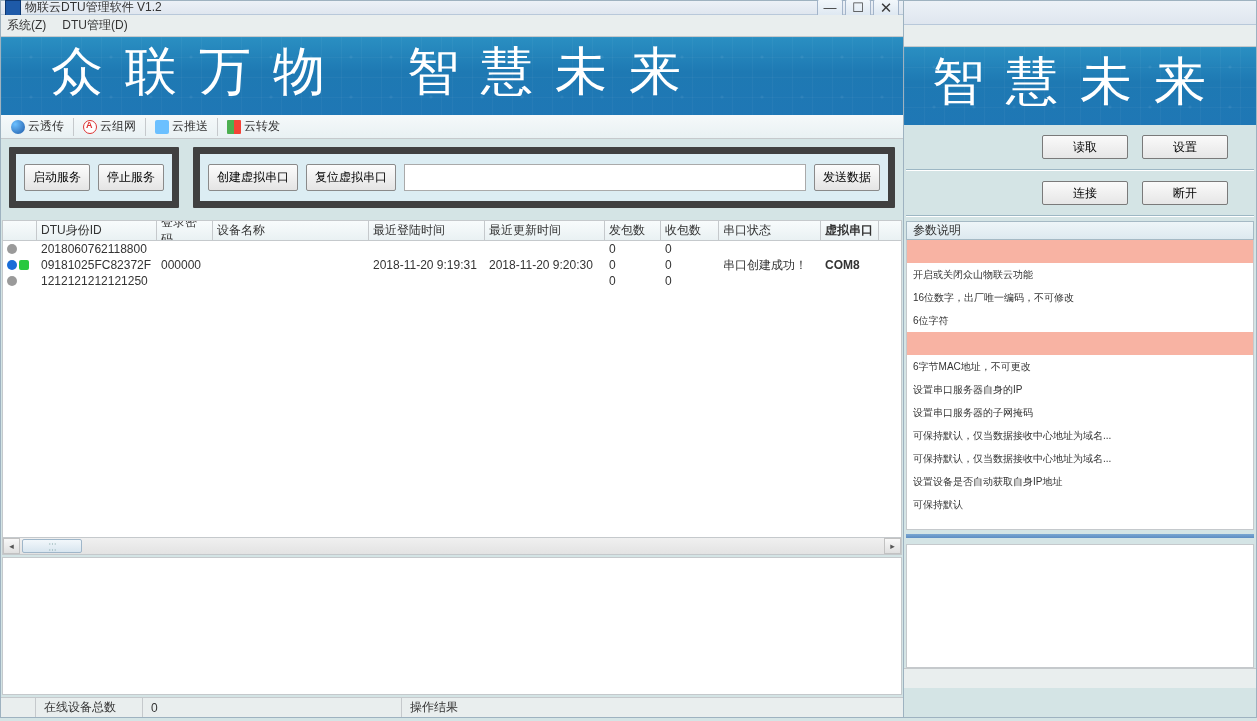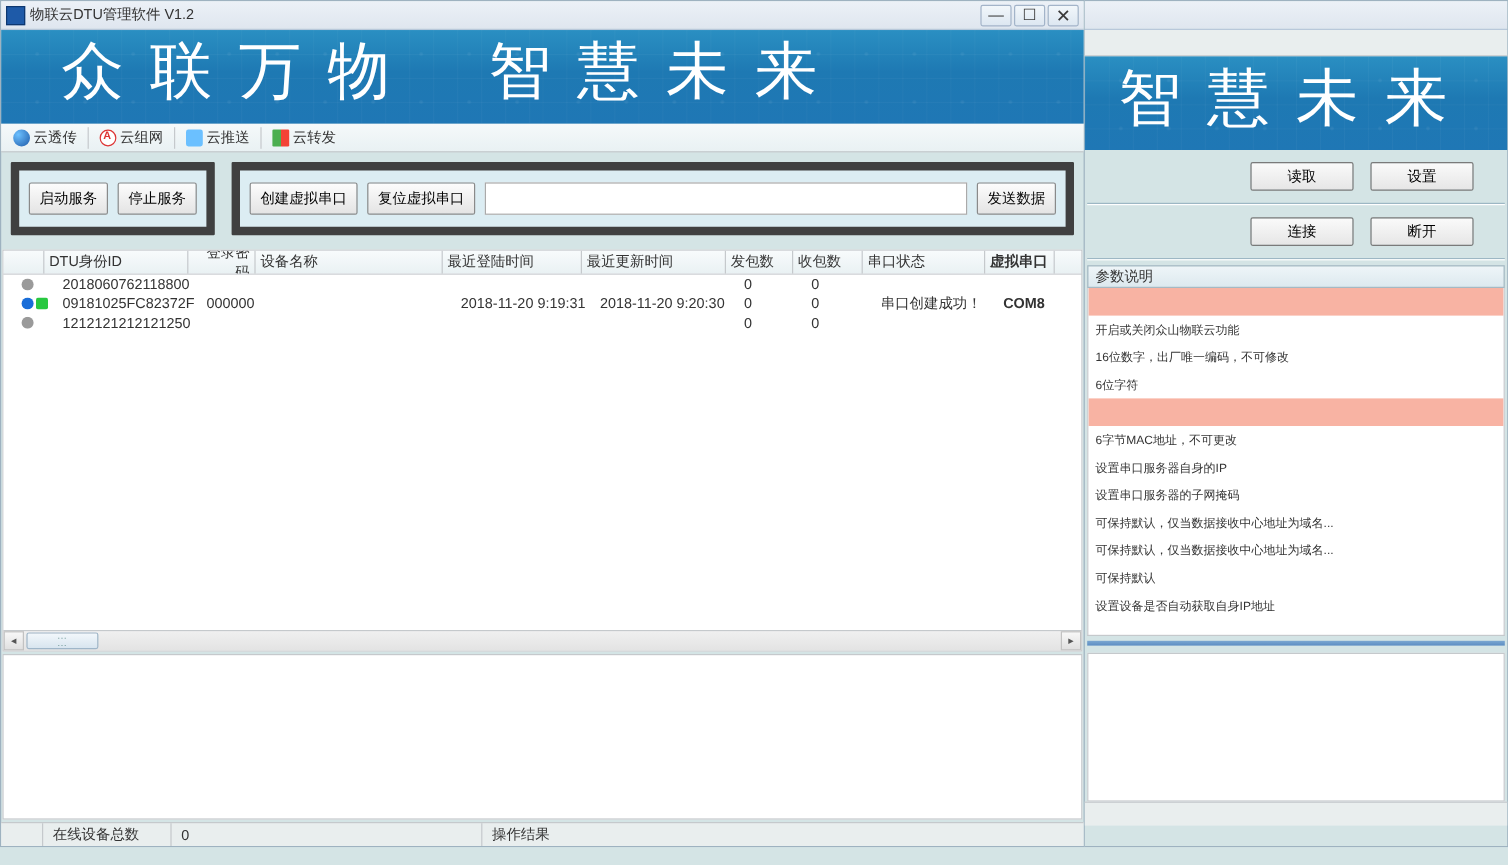--- a/index.html
+++ b/index.html
@@ -3,21 +3,21 @@
   <meta charset="utf-8">
   <style>
     * { box-sizing: border-box; margin: 0; padding: 0; font-family: "Microsoft YaHei", SimSun, Arial, sans-serif; font-size: 12px; }
     body { background: #d4e4e5; display: flex; color: #333; }
 
     .left-app { width: 904px; display: flex; flex-direction: column; border: 1px solid #9eb2c0; }
     .right-app { width: 353px; display: flex; flex-direction: column; border: 1px solid #9eb2c0; border-left: none; }
 
     
     .titlebar {
-      height: 24px; background: linear-gradient(#ecf1f7, #dfe6ef);
+      height: 14px; background: linear-gradient(#ecf1f7, #dfe6ef);
       border-bottom: 1px solid #b8c8da; display: flex; align-items: center;
       padding: 0 4px; gap: 4px;
     }
     .titlebar .icon-box { width: 16px; height: 16px; background: #1e5aa8; border: 1px solid #0d3770; }
     .titlebar .title-text { flex: 1; color: #333; }
     .win-btns { display: flex; gap: 2px; }
     .win-btn { width: 26px; height: 18px; border: 1px solid #a3b4c9; background: linear-gradient(#f2f7fb, #dde7f1);
                display: flex; align-items: center; justify-content: center; border-radius: 2px; font-size: 13px; color: #3a3a3a; cursor: pointer;}
     .win-btn.close { font-size: 15px; }
 
@@ -86,28 +86,28 @@
       padding: 4px 8px; min-width: 64px; cursor: pointer; border-radius: 2px;
       color: #000;
     }
     .input-wide { flex: 1; border: 1px solid #aaa; background: #fff; height: 100%; }
     .flex1 { flex: 1; }
 
     
     .table-wrap { border: 1px solid #c5c9cc; margin: 4px 1px 0; background: #fff; }
     .thead {
       display: flex; background: linear-gradient(#f8fbfc, #e9f1f3);
-      border-bottom: 1px solid #c5c9cc; height: 20px; align-items: center; text-align: right;
+      border-bottom: 1px solid #c5c9cc; height: 20px; align-items: center;
     }
     .th {
       border-right: 1px solid #c5c9cc; padding: 2px 4px; height: 100%;
       display: flex; align-items: center; overflow: hidden;
     }
     .tbody { height: 296px; background: #fff; }
-    .tr { display: flex; height: 16px; align-items: center; justify-content: center; }
+    .tr { display: flex; height: 16px; align-items: center; }
     .td { padding: 0 4px; overflow: hidden; white-space: nowrap; }
     .c-st { width: 34px; display: flex; align-items: center; gap: 2px; padding-left: 4px; }
     .dot { width: 10px; height: 10px; border-radius: 50%; display: inline-block; }
     .dot.gray { background: #9a9a9a; }
     .dot.blue { background: #196dd8; }
     .dot.green { background: #28c840; border-radius: 2px; width: 10px; height: 10px; }
     .c-id { width: 120px; }
     .c-pwd { width: 56px; }
     .c-name { width: 156px; }
     .c-login { width: 116px; }
@@ -159,20 +159,24 @@
   <div class="titlebar">
     <span class="icon-box"></span>
     <span class="title-text">物联云DTU管理软件 V1.2</span>
     <div class="win-btns">
       <div class="win-btn">—</div>
       <div class="win-btn">☐</div>
       <div class="win-btn close">✕</div>
     </div>
   </div>
 
+  <div class="menubar">
+    <span class="menu-item">系统(Z)</span>
+    <span class="menu-item">DTU管理(D)</span>
+  </div>
 
   <div class="banner">
     <span>众联万物</span>
     <span>智慧未来</span>
   </div>
 
   <div class="tabbar">
     <div class="tab">
       <span class="ticon globe"></span>
       <span>云透传</span>
@@ -315,21 +319,21 @@
       <div class="param-row pink"></div>
       <div class="param-row">开启或关闭众山物联云功能</div>
       <div class="param-row">16位数字，出厂唯一编码，不可修改</div>
       <div class="param-row">6位字符</div>
       <div class="param-row pink"></div>
       <div class="param-row">6字节MAC地址，不可更改</div>
       <div class="param-row">设置串口服务器自身的IP</div>
       <div class="param-row">设置串口服务器的子网掩码</div>
       <div class="param-row">可保持默认，仅当数据接收中心地址为域名...</div>
       <div class="param-row">可保持默认，仅当数据接收中心地址为域名...</div>
+      <div class="param-row">设置设备是否自动获取自身IP地址</div>
       <div class="param-row">可保持默认</div>
-      <div class="param-row">设置设备是否自动获取自身IP地址</div>
     </div>
 
   <div class="big-divider"></div>
   <div class="right-bottom"></div>
   <div class="right-status"></div>
 
 </div>
 
 </body></html>

